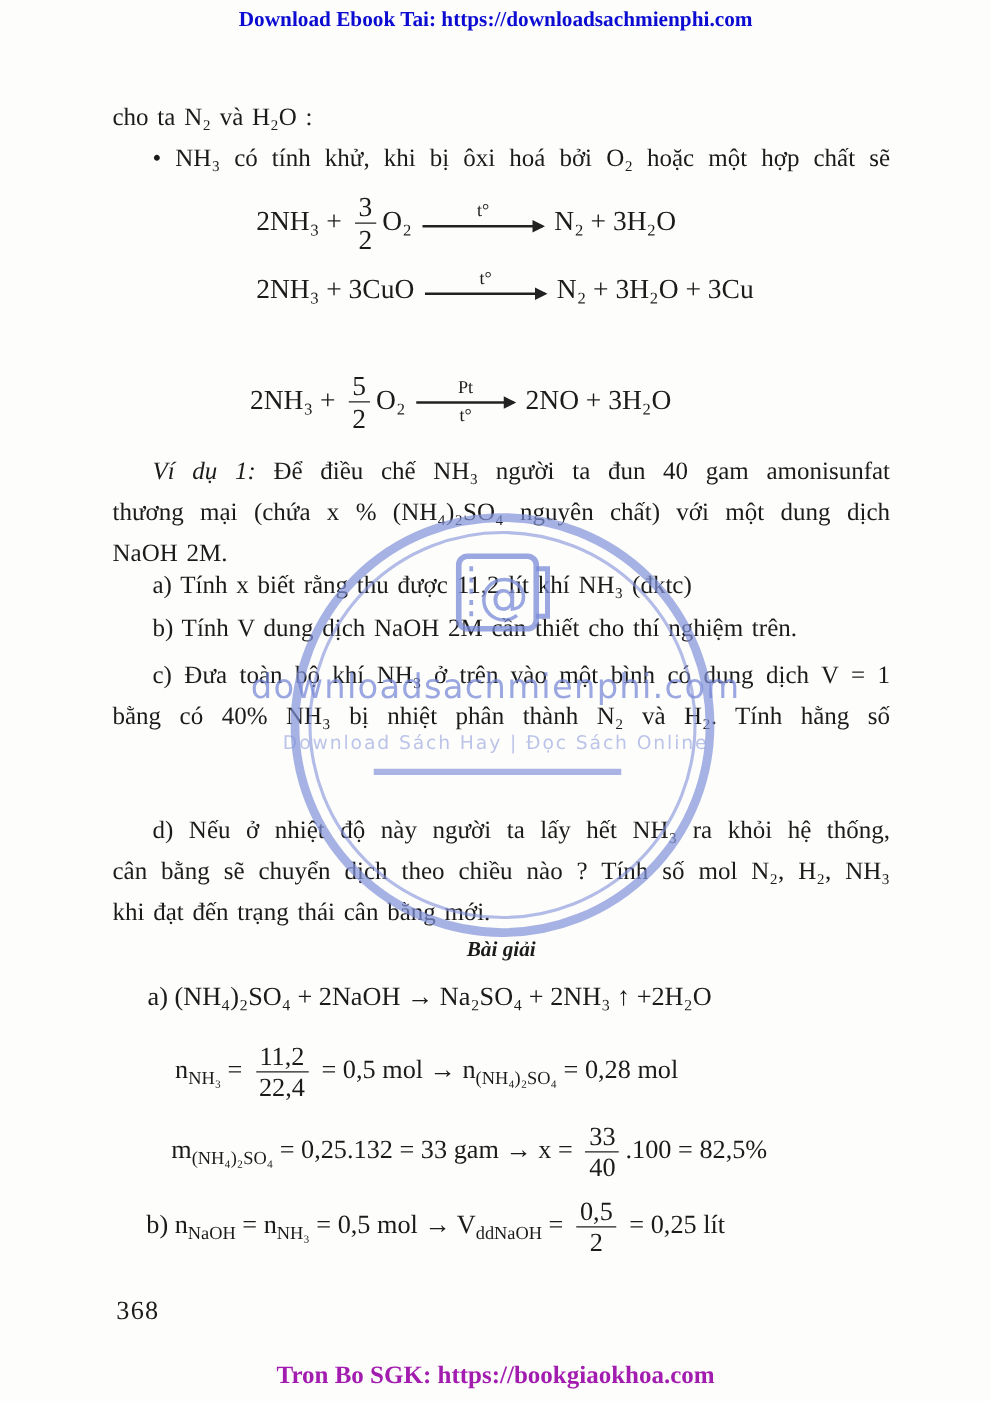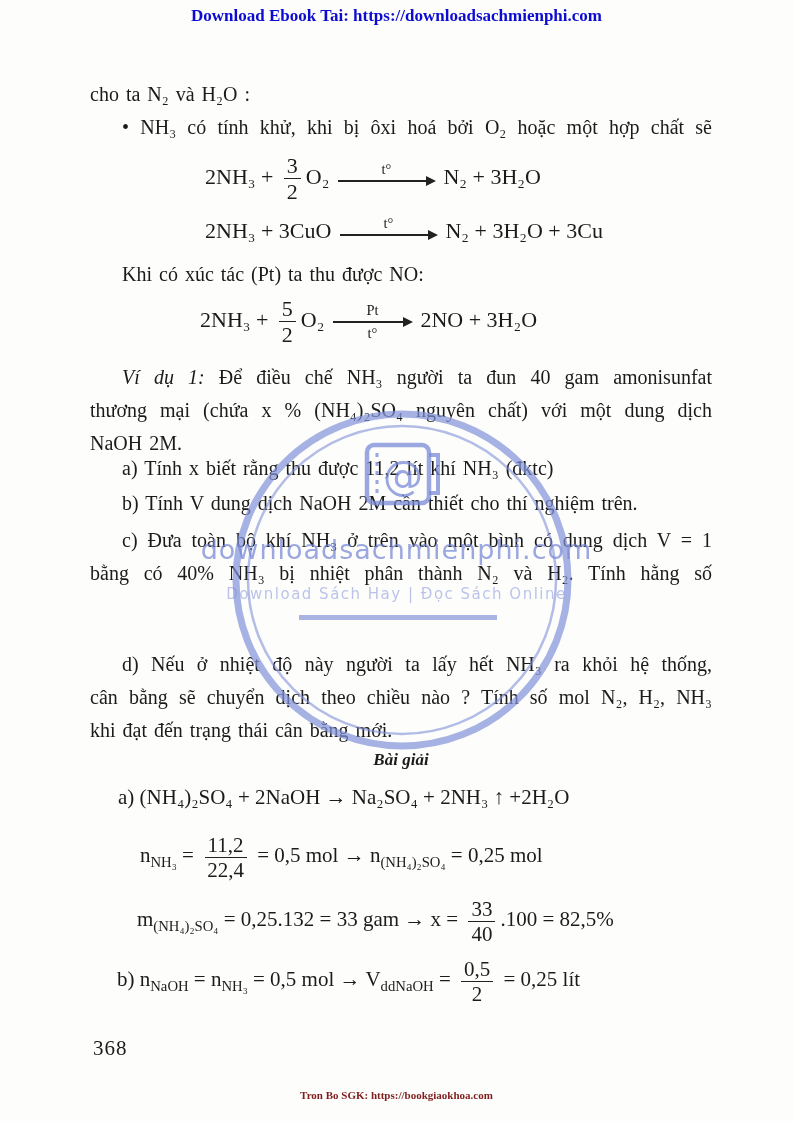--- a/index.html
+++ b/index.html
@@ -5,21 +5,21 @@
   html,body{margin:0;padding:0;background:#ddd;}
   .page{position:relative;width:793px;height:1121px;margin:0 auto;background:#fdfdfb;
         font-family:"Liberation Serif","DejaVu Serif",serif;color:#1b1b1b;overflow:hidden;}
   .abs{position:absolute;}
   .col{width:622px;}
   .line{font-size:20px;line-height:33px;word-spacing:2px;}
   .jl{text-align:justify;text-align-last:justify;}
   .ind{text-indent:32px;}
   .it{font-style:italic;}
   .hdr{left:0;top:6px;width:100%;text-align:center;font-weight:bold;font-size:17px;color:#0b0bd2;}
-  .ftr{left:0;top:1089px;width:100%;text-align:center;font-weight:bold;font-size:11px;color:#7f1d1d;}
+  .ftr{left:0;top:1089px;width:100%;text-align:center;font-weight:bold;font-size:20px;color:#a21caf;}
   .lnk{text-decoration:none;cursor:pointer;}
   .pageno{left:93px;top:1036px;font-size:21px;letter-spacing:1px;}
   .heading{left:90px;top:750px;width:622px;text-align:center;font-weight:bold;font-style:italic;font-size:17px;}
   .eq{position:absolute;font-size:22px;white-space:nowrap;}
   .sol{position:absolute;font-size:21px;white-space:nowrap;}
   .sb{font-size:0.7em;position:relative;top:0.3em;}
   .frac{display:inline-flex;flex-direction:column;align-items:center;vertical-align:middle;
         margin:0 5px;line-height:1.15;text-align:center;}
   .frac .num{padding:0 3px;border-bottom:1.8px solid #222;}
   .frac .den{padding:0 3px;}
@@ -61,23 +61,20 @@
       </span><span class="">O₂</span><span class="arrow nb">
         <span class="alab">t°</span>
         <span class="aline" style="width: 96px;"></span>
       </span><span class="">N₂ + 3H₂O</span></div>
 
   <div class="eq" style="left:205px;top:218px"><span class="">2NH₃ + 3CuO</span><span class="arrow nb">
         <span class="alab">t°</span>
         <span class="aline" style="width: 96px;"></span>
       </span><span class="">N₂ + 3H₂O + 3Cu</span></div>
 
-  <div class="abs col" style="left:90px;top:258px">
-      <div class="line ind">Khi có xúc tác (Pt) ta thu được NO:</div>
-    </div>
 
   <div class="eq" style="left:200px;top:296px"><span class="">2NH₃ + </span><span class="frac">
         <span class="num">5</span>
         <span class="den">2</span>
       </span><span class="">O₂</span><span class="arrow">
         <span class="alab">Pt</span>
         <span class="aline" style="width: 78px;"></span>
         <span class="alab abot">t°</span>
       </span><span class="">2NO + 3H₂O</span></div>
 
@@ -102,21 +99,21 @@
       <div class="line jl">cân bằng sẽ chuyển dịch theo chiều nào ? Tính số mol N₂, H₂, NH₃</div>
       <div class="line">khi đạt đến trạng thái cân bằng mới.</div>
     </div>
 
   <div class="abs heading">Bài giải</div>
 
   <div class="sol" style="left:118px;top:785px"><span class="">a) (NH₄)₂SO₄ + 2NaOH → Na₂SO₄ + 2NH₃ ↑ +2H₂O</span></div>
   <div class="sol" style="left:140px;top:833px"><span class="">n</span><span class="sb">NH₃</span><span class=""> = </span><span class="frac">
         <span class="num">11,2</span>
         <span class="den">22,4</span>
-      </span><span class=""> = 0,5 mol → n</span><span class="sb">(NH₄)₂SO₄</span><span class=""> = 0,25 mol</span></div>
+      </span><span class=""> = 0,5 mol → n</span><span class="sb">(NH₄)₂SO₄</span><span class=""> = 0,28 mol</span></div>
   <div class="sol" style="left:137px;top:897px"><span class="">m</span><span class="sb">(NH₄)₂SO₄</span><span class=""> = 0,25.132 = 33 gam → x = </span><span class="frac">
         <span class="num">33</span>
         <span class="den">40</span>
       </span><span class="">.100 = 82,5%</span></div>
   <div class="sol" style="left:117px;top:957px"><span class="">b) n</span><span class="sb">NaOH</span><span class=""> = n</span><span class="sb">NH₃</span><span class=""> = 0,5 mol → V</span><span class="sb">ddNaOH</span><span class=""> = </span><span class="frac">
         <span class="num">0,5</span>
         <span class="den">2</span>
       </span><span class=""> = 0,25 lít</span></div>
 
   <div class="abs pageno">368</div>

